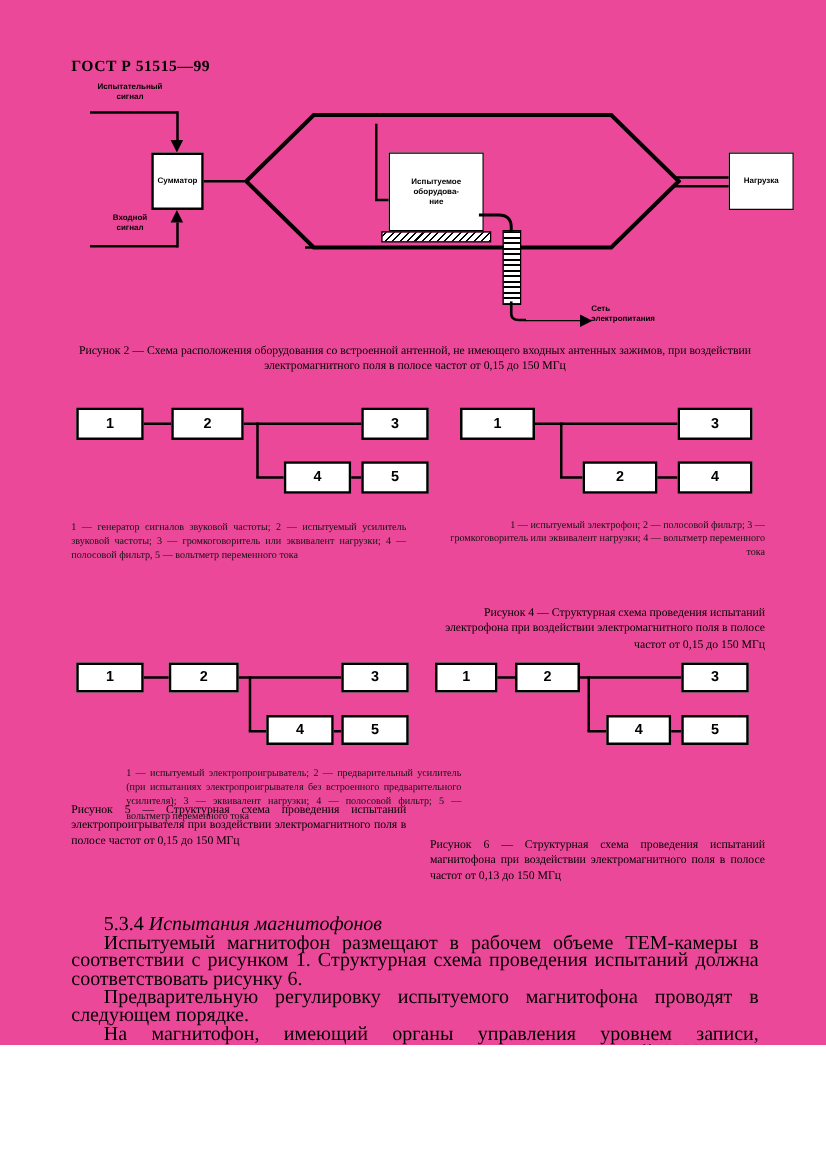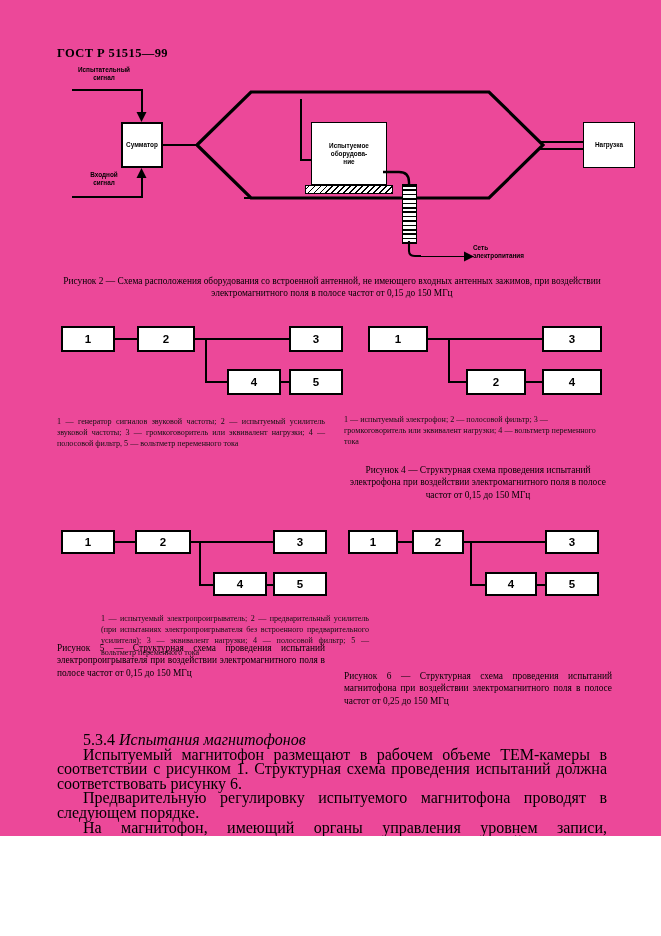--- a/index.html
+++ b/index.html
@@ -235,23 +235,23 @@
     <div class="blk" style="left:26px; top:0px; width:60px; height:26px;">1</div>
     <div class="wire-h" style="left:86px; top:12px; width:120px;"></div>
     <div class="blk" style="left:200px; top:0px; width:60px; height:26px;">3</div>
     <div class="wire-v" style="left:106px; top:12px; height:44px;"></div>
     <div class="wire-h" style="left:106px; top:55px; width:20px;"></div>
     <div class="blk" style="left:124px; top:43px; width:60px; height:26px;">2</div>
     <div class="wire-h" style="left:184px; top:55px; width:18px;"></div>
     <div class="blk" style="left:200px; top:43px; width:60px; height:26px;">4</div>
   </div>
 
-  <div class="legend" style="position:absolute; left:344px; top:414px; width:268px; text-align:left;">1 — испытуемый электрофон; 2 — полосовой фильтр; 3 — громкоговоритель или эквивалент нагрузки; 4 — вольтметр переменного тока</div>
-
-  <div class="caption" style="position:absolute; left:344px; top:464px; width:268px;">Рисунок 4 — Структурная схема проведения испытаний электрофона при воздействии электромагнитного поля в полосе частот от 0,15 до 150 МГц</div>
+  <div class="legend" style="position:absolute; left:344px; top:414px; width:268px; text-align:right;">1 — испытуемый электрофон; 2 — полосовой фильтр; 3 — громкоговоритель или эквивалент нагрузки; 4 — вольтметр переменного тока</div>
+
+  <div class="caption" style="position:absolute; left:344px; top:485px; width:268px;text-align:right;">Рисунок 4 — Структурная схема проведения испытаний электрофона при воздействии электромагнитного поля в полосе частот от 0,15 до 150 МГц</div>
 
   <div class="fig-block" style="left:57px; top:530px; width:290px; height:80px;">
     <div class="blk" style="left:4px; top:0px; width:54px; height:24px;">1</div>
     <div class="wire-h" style="left:58px; top:11px; width:22px;"></div>
     <div class="blk" style="left:78px; top:0px; width:56px; height:24px;">2</div>
     <div class="wire-h" style="left:134px; top:11px; width:86px;"></div>
     <div class="blk" style="left:216px; top:0px; width:54px; height:24px;">3</div>
     <div class="wire-v" style="left:142px; top:11px; height:44px;"></div>
     <div class="wire-h" style="left:142px; top:54px; width:18px;"></div>
     <div class="blk" style="left:156px; top:42px; width:54px; height:24px;">4</div>
@@ -270,21 +270,21 @@
     <div class="wire-h" style="left:122px; top:11px; width:84px;"></div>
     <div class="blk" style="left:203px; top:0px; width:54px; height:24px;">3</div>
     <div class="wire-v" style="left:128px; top:11px; height:44px;"></div>
     <div class="wire-h" style="left:128px; top:54px; width:20px;"></div>
     <div class="blk" style="left:143px; top:42px; width:52px; height:24px;">4</div>
     <div class="wire-h" style="left:195px; top:54px; width:12px;"></div>
     <div class="blk" style="left:203px; top:42px; width:54px; height:24px;">5</div>
   </div>
 
 
-  <div class="caption" style="position:absolute; left:344px; top:670px; width:268px; text-align:justify;">Рисунок 6 — Структурная схема проведения испытаний магнитофона при воздействии электромагнитного поля в полосе частот от 0,25 до 150 МГц</div>
+  <div class="caption" style="position:absolute; left:344px; top:670px; width:268px; text-align:justify;">Рисунок 6 — Структурная схема проведения испытаний магнитофона при воздействии электромагнитного поля в полосе частот от 0,13 до 150 МГц</div>
 
   <div class="body-text" style="left:57px; top:733px; width:550px;">
     <p class="sec-head">
       <span class="num">5.3.4</span>
       <span>Испытания магнитофонов</span>
     </p>
     <p>Испытуемый магнитофон размещают в рабочем объеме ТЕМ-камеры в соответствии с рисунком 1. Структурная схема проведения испытаний должна соответствовать рисунку 6.</p>
     <p>Предварительную регулировку испытуемого магнитофона проводят в следующем порядке.</p>
     <p>На магнитофон, имеющий органы управления уровнем записи, устанавливают измерительную ленту с записью сигнала частотой 1000 Гц. В режиме воспроизведения, используя органы управления громкостью, устанавливают уровень выходного напряжения, соответствующий выходной</p>
   </div>

